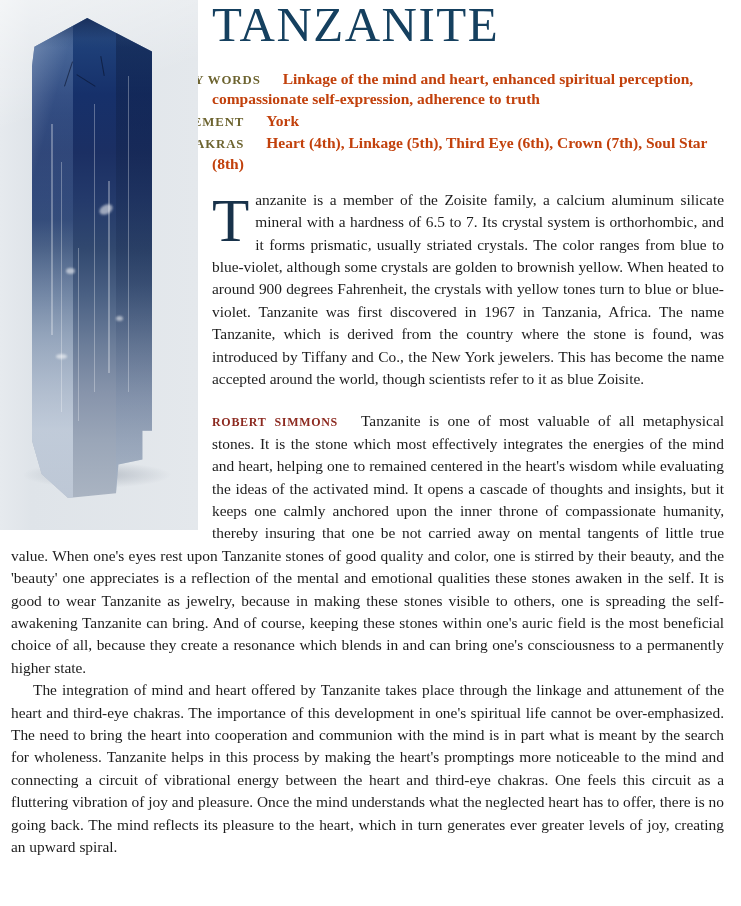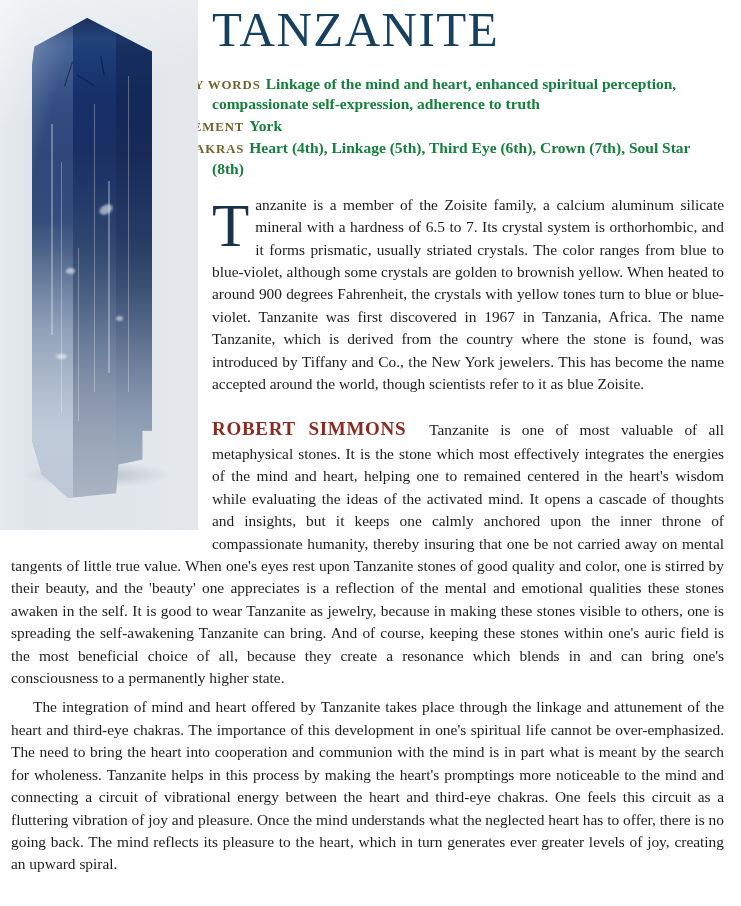--- a/index.html
+++ b/index.html
@@ -123,21 +123,20 @@
     width:150px; height:26px;
     background:radial-gradient(ellipse at center, rgba(120,130,145,0.40) 0%, rgba(120,130,145,0) 70%);
   }
 
   
   .title {
     font-size:49px;
     line-height:1.0;
     color:#15405f;
     letter-spacing:1.5px;
-    padding-top:5px;
     margin-left:11px;
     font-weight:normal;
   }
 
   .attrs { margin:20px 0 0 11px; }
   .attr-row {
     font-size:15.5px;
     line-height:1.30;
     margin-bottom:2px;
     text-indent:0;
@@ -146,22 +145,23 @@
   .attr-label {
     font-weight:bold;
     font-size:12.8px;
     letter-spacing:0.9px;
     color:#6d6430;
     margin-left:-38px;
     margin-right:5px;
   }
   .attr-value {
     font-weight:bold;
-    color:#15803d;
+    color:#c2410c;
     font-size:15.5px;
+    margin-left:17px;
   }
 
   .body-p {
     font-size:15.4px;
     line-height:1.455;
     text-align:justify;
     color:#1c1c1c;
     margin-left:11px;
     hyphens:auto;
   }
@@ -173,28 +173,28 @@
     font-size:61px;
     line-height:0.80;
     padding:6px 6px 0 0;
     margin-top:2px;
     color:#18324a;
     font-weight:normal;
   }
 
   .byline {
     font-weight:bold;
-    font-size:19px;
+    font-size:12px;
     letter-spacing:0.7px;
     color:#8c2a20;
     margin-right:23px;
   }
 
   .simmons-p { margin-top:20px; }
-  .flow-p { margin-top:7px; }
+  .flow-p { margin-top:0; }
 
   .clearer { clear:both; }
 </style>
 </head>
 <body>
 
 <div id="page">
 
   <div class="photo-float">
     <div class="photo-inner">

